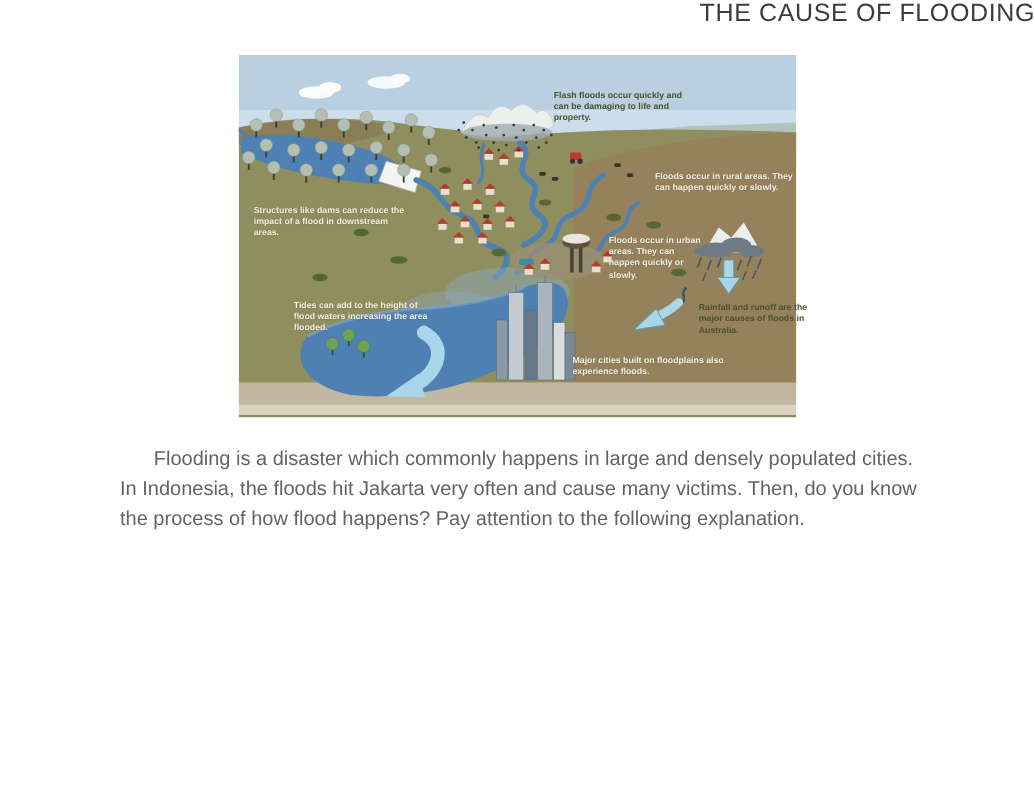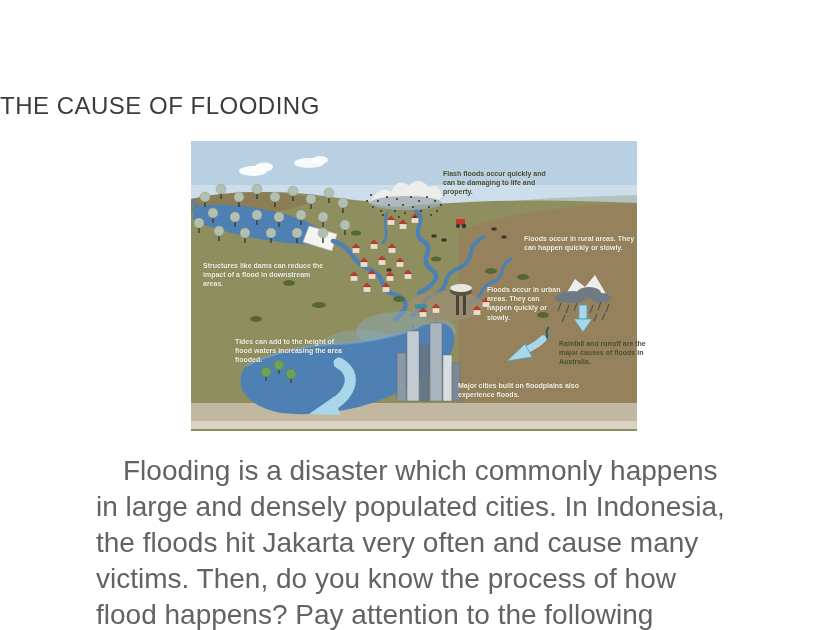--- a/index.html
+++ b/index.html
@@ -13,29 +13,29 @@
     --roof-red:#b23d2c; --house-wall:#e9dfcc;
     --tree-foliage:#b2bfb2; --tree-trunk:#37422f;
     --cloud-gray:#6e7a84; --mountain-white:#eceeec;
   }
   html,body{margin:0;padding:0;}
   body{
     width:828px;height:630px;overflow:hidden;background:var(--page-bg);
     font-family:"Liberation Sans",sans-serif;
   }
   .page-title{
-    margin:0;padding-top:92px;text-align:left;
-    font-size:24px;font-weight:400;letter-spacing:.5px;color:var(--title-text);
+    margin:0;text-align:right;
+    font-size:20px;font-weight:400;letter-spacing:.5px;color:var(--title-text);
   }
   .figure{position:relative;width:446px;height:290px;margin:21px auto 0;}
   .figure svg{position:absolute;left:0;top:0;display:block;}
   .ig-label{position:absolute;font-size:7px;font-weight:bold;line-height:1.32;}
   .ig-label.white{color:var(--label-white);text-shadow:0 0 1px rgba(40,45,25,.35);}
   .ig-label.dark{color:var(--label-dark);}
-  .article{margin:22px 88px 0 96px;font-size:28px;line-height:36px;color:var(--body-text);}
+  .article{margin:22px 88px 0 96px;font-size:16px;line-height:24px;color:var(--body-text);}
   .article p{margin:0;text-indent:27px;}
   
   .c-sky{fill:var(--sky);} .c-skyl{fill:var(--sky-light);} .c-haze{fill:var(--haze);}
   .c-land{fill:var(--land);} .c-lbrown{fill:var(--land-brown-left);} .c-brown{fill:var(--hill-brown);}
   .c-beach{fill:var(--beach);} .c-beachl{fill:var(--beach-light);}
   .c-water{fill:var(--river);} .c-wlight{fill:var(--water-light);}
   .r-stroke{fill:none;stroke:var(--river);stroke-linecap:round;}
   .c-arrow{fill:var(--arrow-fill);} .s-arrow{fill:none;stroke:var(--arrow-fill);stroke-linecap:round;}
   .c-roof{fill:var(--roof-red);} .c-wall{fill:var(--house-wall);stroke:#9a8f76;stroke-width:.3;}
   .c-foliage{fill:var(--tree-foliage);stroke:#8a9684;stroke-width:.4;}

